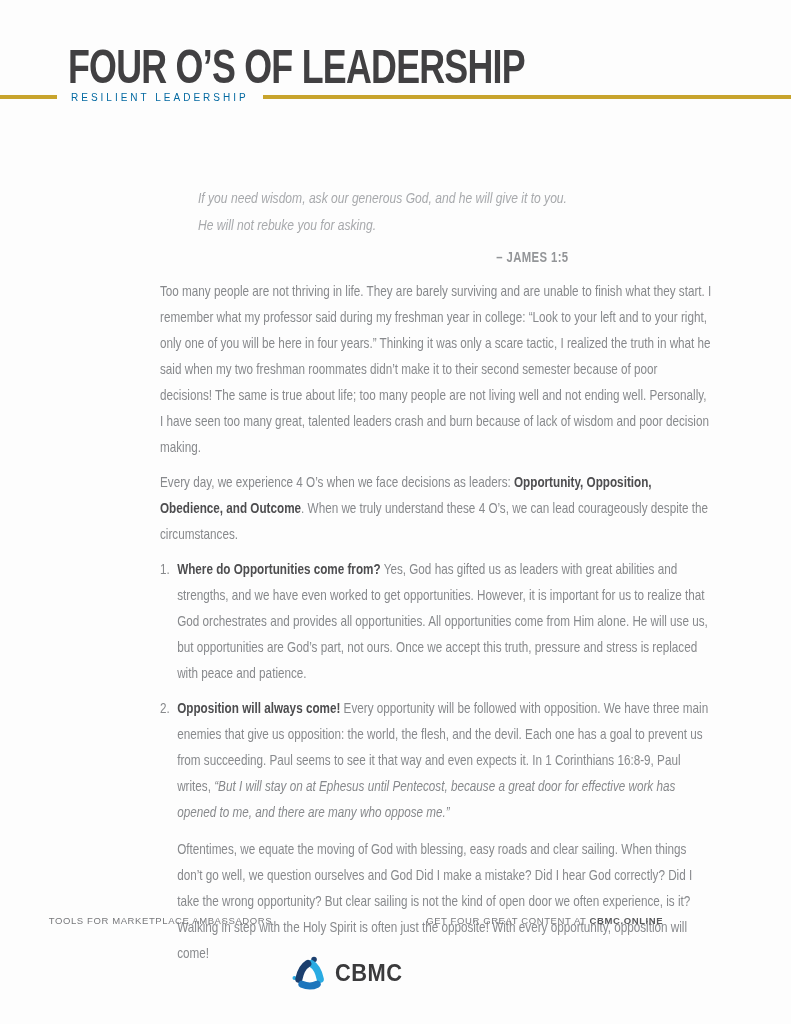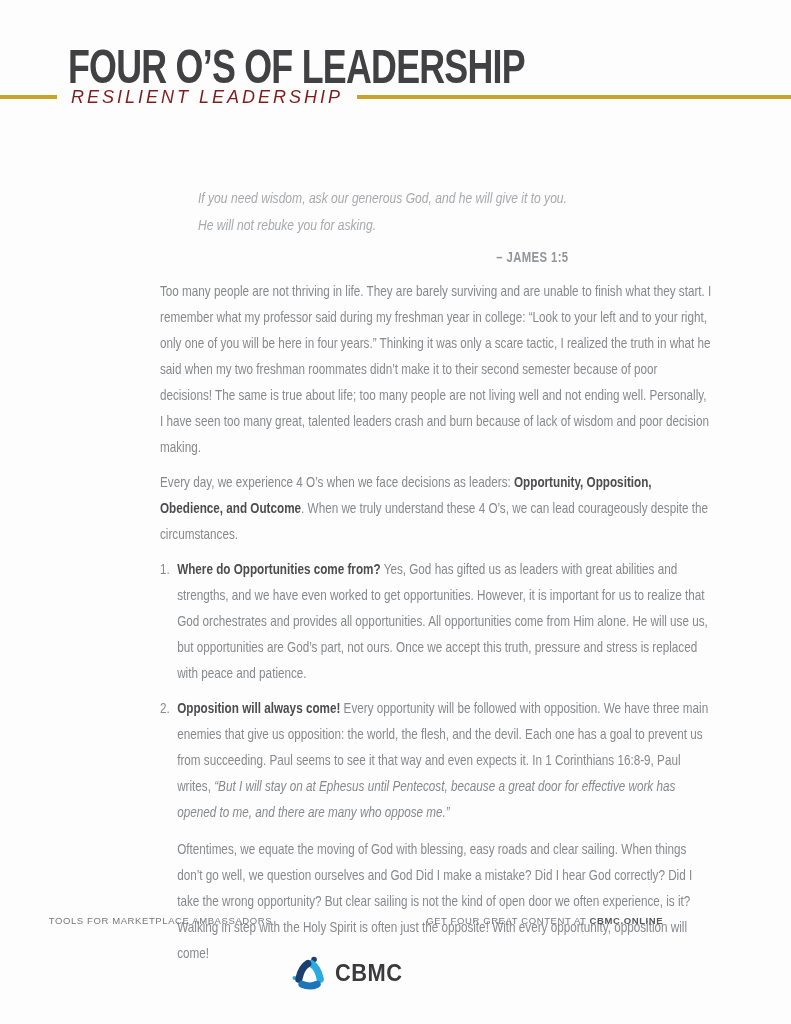--- a/index.html
+++ b/index.html
@@ -16,21 +16,21 @@
     transform:scaleX(0.73); transform-origin:left top;
   }
   .divider {
     position:absolute; left:0; top:89px; width:791px; height:16px;
     display:flex; align-items:center; gap:14px;
   }
   .rule { height:4px; background:#C8A42D; }
   .rule-left { width:57px; flex:none; }
   .rule-right { flex:1; }
   .subtitle {
-    font-size:18px; color:#7f1d1d; letter-spacing:3px; white-space:nowrap;font-style:italic;
+    font-size:10px; color:#0369a1; letter-spacing:3px; white-space:nowrap;
   }
   
   .scripture {
     position:absolute; left:198px; top:184px; width:475px;
     transform:scaleX(0.78); transform-origin:left top;
     font-style:italic; color:#A7A9AC; font-size:15.5px; line-height:27px;
   }
   .attribution {
     font-style:normal; font-weight:bold; color:#939598;
     text-align:right; font-size:14.5px; letter-spacing:0.5px; margin-top:6px;

